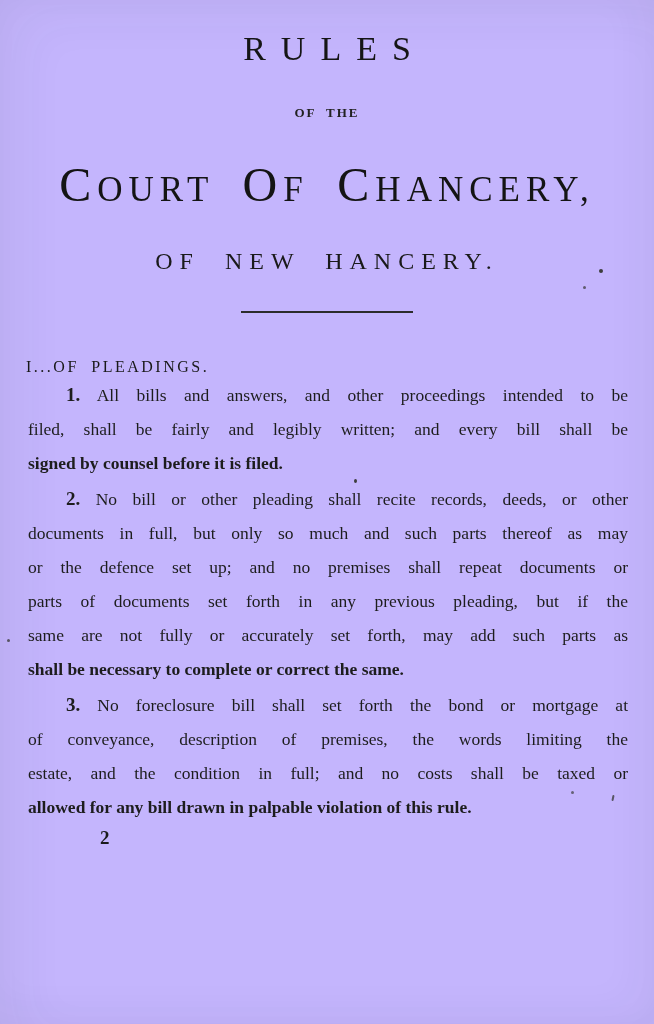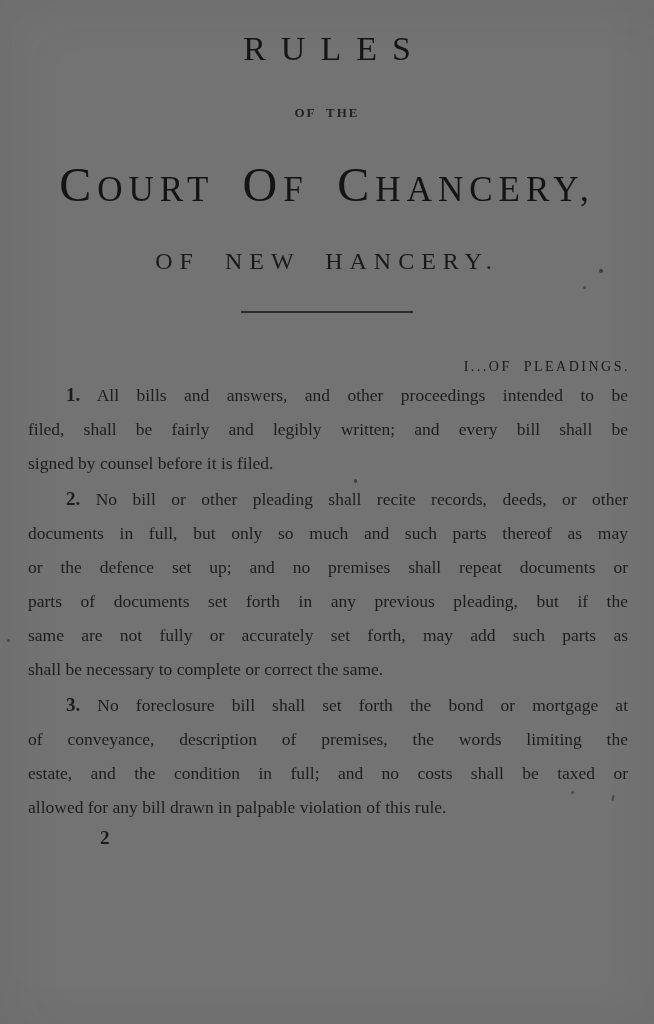--- a/index.html
+++ b/index.html
@@ -6,21 +6,21 @@
   body {
     width: 654px; height: 1024px;
     background: #f4f4f2;
     font-family: "Liberation Serif", serif;
     color: #1c1c1c;
     overflow: hidden;
   }
   .page {
     position: relative;
     width: 654px; height: 1024px;
-    background: #737373;
+    background: #c4b5fd;
     box-shadow: inset 22px 16px 48px rgba(60,60,60,0.05),
                 inset -14px -12px 40px rgba(60,60,60,0.04);
   }
   .masthead { text-align: center; }
   .rules-title {
     margin: 0; padding-top: 28px;
     font-size: 34px; font-weight: 400;
     letter-spacing: 15px;
     text-indent: 15px; 
     line-height: 41px;
@@ -47,41 +47,41 @@
     letter-spacing: 7px; word-spacing: 12px;
     color: #1a1a1a;
   }
   .divider {
     width: 172px; height: 2px;
     background: #2c2c2c; border: none;
     margin: 36px auto 0 auto;
   }
   .section-heading {
     margin: 44px 0 0 0;
-    text-align: right;
-    font-size: 14px; font-weight: 400;
+    text-align: left;
+    font-size: 16px; font-weight: 400;
     letter-spacing: 2.5px; word-spacing: 6px;
     line-height: 19px;
     color: #191919;
   }
   .body-text {
     margin: 20px 24px 0 26px;
     font-size: 17.5px;
     line-height: 34px;
     color: #1d1d1d;
   }
   .rule { margin: 2px; }
   .rule + .rule { margin-top: 2px; }
   .line {
     text-align: justify;
     text-align-last: justify;
     height: 34px;
     overflow: visible;
   }
-  .line.last { text-align-last: left; }
+  .line.last { text-align-last: left; font-weight: bold; }
   .indent { display: inline-block; width: 38px; }
   .rule-number { font-weight: 700; font-size: 19px; }
   .page-number {
     margin: 3px 0 0 74px;
     font-size: 19px; font-weight: 700;
     line-height: 22px;
     color: #1a1a1a;
   }
   .speck {
     position: absolute;

